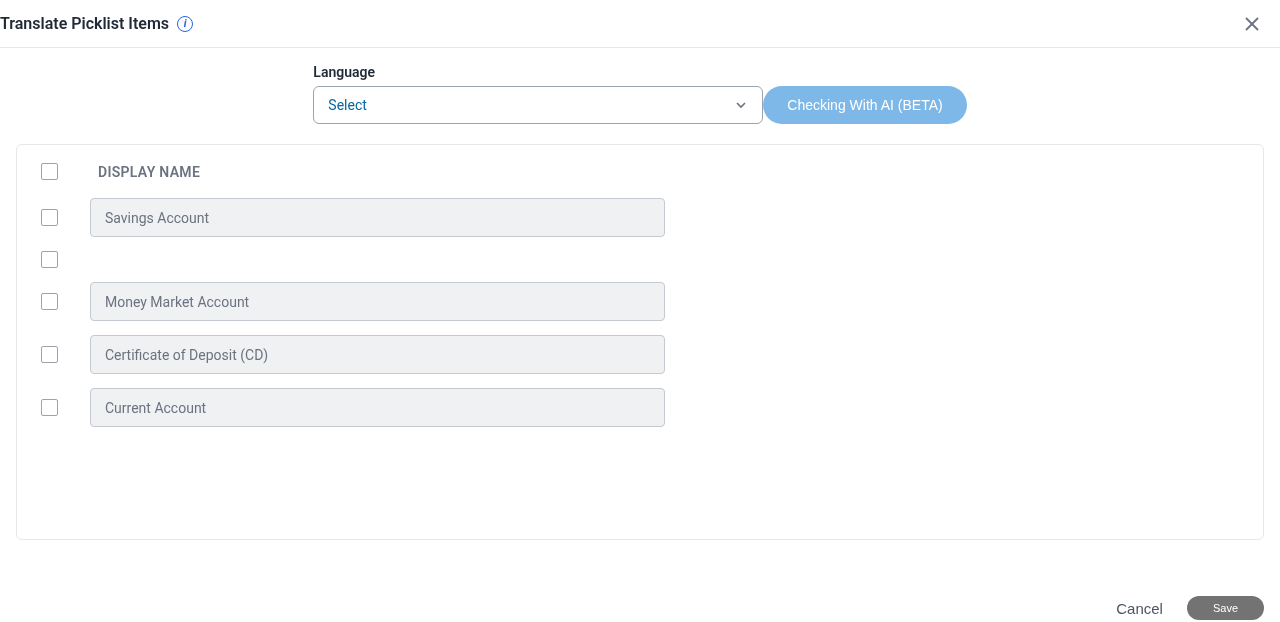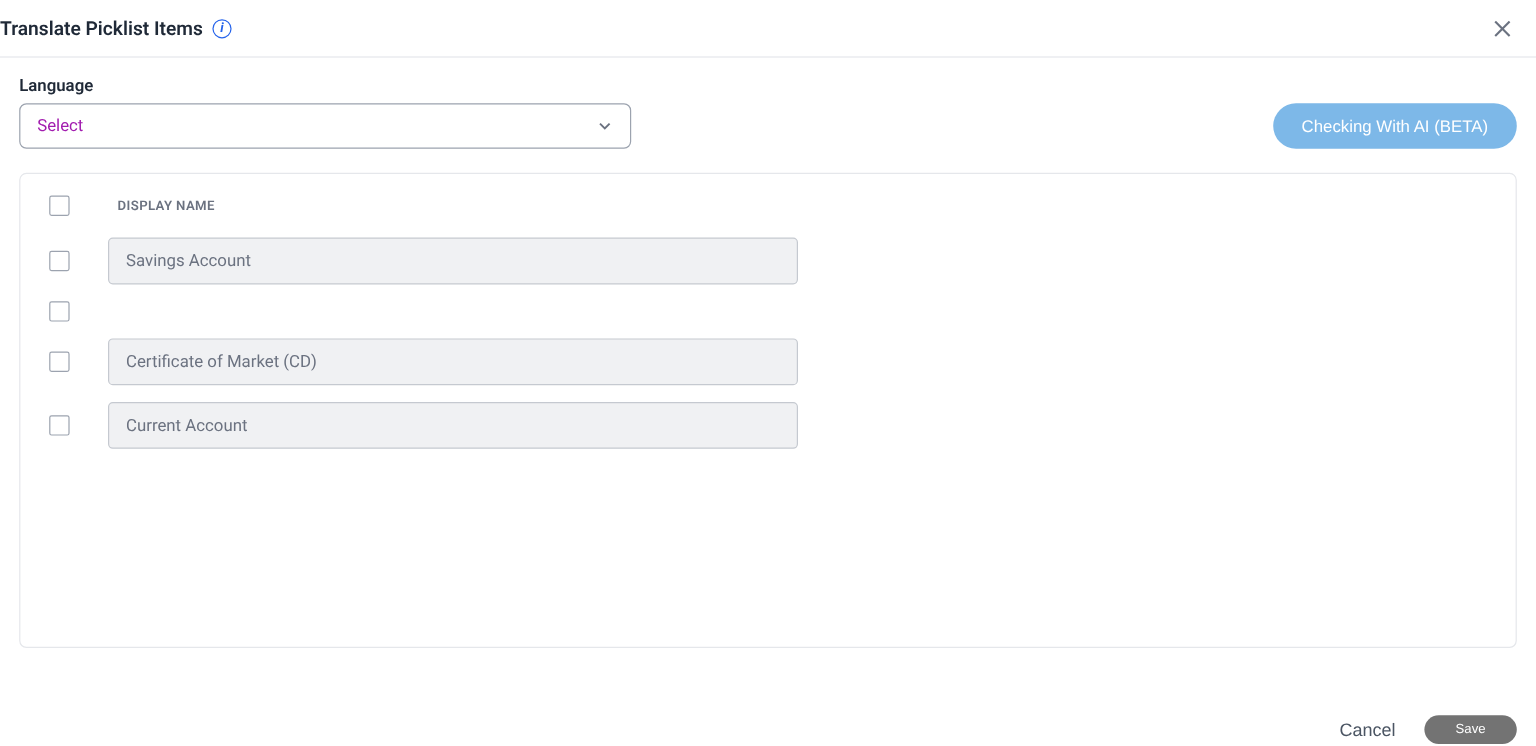--- a/index.html
+++ b/index.html
@@ -58,42 +58,42 @@
       height: 24px;
       display: flex;
       align-items: center;
       justify-content: center;
     }
     .content {
       padding: 16px;
     }
     .top-row {
       display: flex;
-      justify-content: space-between;
+      justify-content: center;
       align-items: flex-end;
       margin-bottom: 20px;
     }
     .language-section {
       display: flex;
       flex-direction: column;
       gap: 6px;
     }
     .language-label {
       font-size: 14px;
       font-weight: 600;
       color: #1f2937;
     }
     .language-select {
-      width: 510px;
+      width: 450px;
       height: 38px;
       border: 1px solid #9ca3af;
       border-radius: 6px;
       padding: 0 14px;
       font-size: 14px;
-      color: #a21caf;
+      color: #0369a1;
       background: #ffffff;
       display: flex;
       align-items: center;
       justify-content: space-between;
       cursor: pointer;
     }
     .chevron-down {
       color: #6b7280;
     }
     .translate-ai-btn {
@@ -121,21 +121,21 @@
     .checkbox {
       width: 17px;
       height: 17px;
       border: 1.5px solid #9ca3af;
       border-radius: 2px;
       background: #fff;
       cursor: pointer;
       flex-shrink: 0;
     }
     .column-header {
-      font-size: 11px;
+      font-size: 14px;
       font-weight: 600;
       color: #6b7280;
       letter-spacing: 0.3px;
     }
     .table-body {
       padding: 0 24px 20px 24px;
     }
     .table-row {
       display: flex;
       align-items: center;
@@ -225,21 +225,27 @@
         <div class="row-input">
           <span>Savings Account</span>
         </div>
       </div>
       <div class="table-row">
         <div class="checkbox"></div>
       </div>
       <div class="table-row">
         <div class="checkbox"></div>
         <div class="row-input">
-          <span>Certificate of Market (CD)</span>
+          <span>Money Market Account</span>
+        </div>
+      </div>
+      <div class="table-row">
+        <div class="checkbox"></div>
+        <div class="row-input">
+          <span>Certificate of Deposit (CD)</span>
         </div>
       </div>
       <div class="table-row">
         <div class="checkbox"></div>
         <div class="row-input">
           <span>Current Account</span>
         </div>
       </div>
     </div>
   </div>

